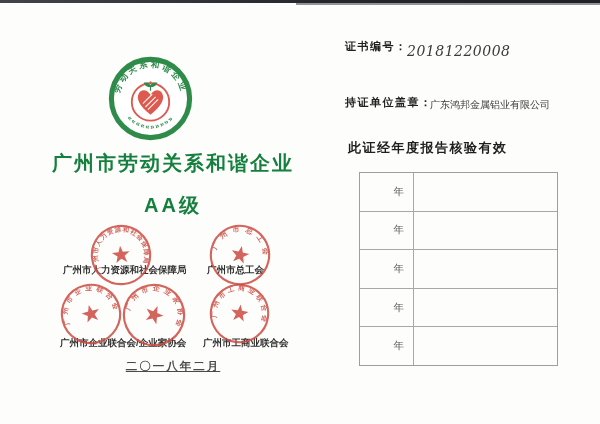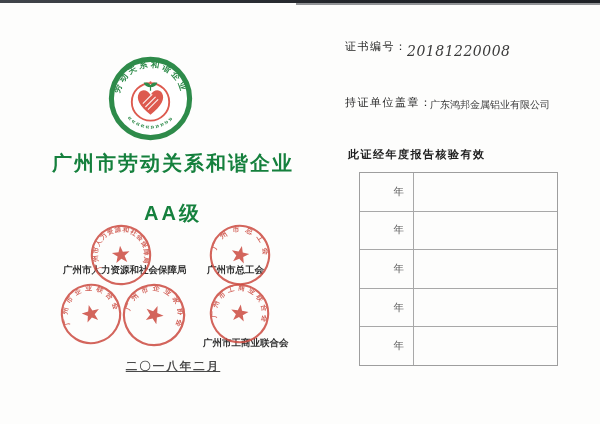--- a/index.html
+++ b/index.html
@@ -13,21 +13,21 @@
   }
   .scan-top-edge2{position:absolute;left:296px;top:3px;width:304px;height:2px;background:#3a3e44;opacity:.55;}
 
   
   .emblem{position:absolute;left:108px;top:56px;width:85px;height:85px;}
   .emblem-arc-text{font-size:10px;font-weight:bold;fill:#2e8b4a;letter-spacing:3px;}
   .emblem-laurel{font-size:8.5px;fill:#2e8b4a;letter-spacing:1.5px;font-weight:bold;}
 
   .title-block{position:absolute;left:42px;top:150px;width:262px;text-align:center;color:#15803d;}
   .title-line1{font-size:20px;font-weight:bold;letter-spacing:2px;}
-  .title-line2{font-size:20px;font-weight:bold;letter-spacing:3px;margin-top:23px;}
+  .title-line2{font-size:20px;font-weight:bold;letter-spacing:3px;margin-top:15px;}
 
   .seal{position:absolute;opacity:.85;z-index:2;}
   .seal-ring{fill:none;stroke:#cc4b41;stroke-width:3.4;}
   .seal-star{fill:#cc4b41;}
   .seal-text{fill:#cc4b41;font-weight:bold;}
   .st13{font-size:10.5px;letter-spacing:1.5px;}
   .st6{font-size:11.5px;letter-spacing:8.5px;}
   .st8{font-size:11px;letter-spacing:6px;}
   .st9{font-size:11px;letter-spacing:5px;}
   .seal-r1a{left:90px;top:224px;width:62px;height:62px;transform:rotate(-6deg);}
@@ -39,28 +39,28 @@
   .seal-caption{position:absolute;z-index:1;font-size:9.5px;font-weight:bold;color:#2f2f2f;white-space:nowrap;}
   .cap-r1a{left:63px;top:264px;}
   .cap-r1b{left:207px;top:264px;}
   .cap-r2a{left:60px;top:337px;}
   .cap-r2b{left:203px;top:337px;}
 
   .issue-date{position:absolute;left:42px;top:359px;width:262px;text-align:center;
     font-size:11.5px;font-weight:bold;letter-spacing:2px;color:#4a4a4a;text-decoration:underline;}
 
   
-  .field-label{position:absolute;font-size:11px;font-weight:normal;color:#1f1f1f;letter-spacing:1.5px;white-space:nowrap;}
+  .field-label{position:absolute;font-size:11px;font-weight:bold;color:#1f1f1f;letter-spacing:1.5px;white-space:nowrap;}
   .lbl-certno{left:345px;top:39px;}
   .lbl-holder{left:345px;top:95px;}
   .field-value{position:absolute;color:#3a3a3a;white-space:nowrap;}
   .val-certno{left:407px;top:43px;font-family:"DejaVu Serif",serif;font-size:14px;letter-spacing:.5px;font-style:italic;}
   .val-holder{left:430px;top:98px;font-size:10px;}
 
-  .verify-heading{position:absolute;left:348px;top:147px;font-size:11px;font-weight:bold;
+  .verify-heading{position:absolute;left:348px;top:139px;font-size:13px;font-weight:bold;
     color:#1f1f1f;letter-spacing:1.5px;white-space:nowrap;}
 
   .year-table{position:absolute;left:359px;top:172px;width:199px;height:194px;
     border:1px solid #9e9e9e;display:flex;flex-direction:column;box-sizing:border-box;}
   .trow{flex:1;display:flex;border-bottom:1px solid #a8a8a8;}
   .trow:last-child{border-bottom:none;}
   .tcell-year{width:54px;border-right:1px solid #a8a8a8;display:flex;align-items:center;
     justify-content:flex-end;padding-right:9px;box-sizing:border-box;
     font-size:10.5px;color:#555;}
   .tcell-empty{flex:1;}
@@ -134,20 +134,21 @@
   </svg>
   <svg class="seal seal-r2c" viewBox="0 0 100 100">
     <defs>
         <path id="sealArc5" d="M 14.3,63 A 38,38 0 1 1 85.7,63" fill="none"></path>
       </defs>
     <circle class="seal-ring" cx="50" cy="50" r="47"></circle>
     <polygon class="seal-star" points="50,35 53.5,45.1 64.3,45.4 55.7,51.9 58.8,62.1 50,56 41.2,62.1 44.3,51.9 35.7,45.4 46.5,45.1"></polygon>
     <text class="seal-text st9"><textPath href="#sealArc5" startOffset="50%" text-anchor="middle">广州市工商业联合会</textPath></text>
   </svg>
 
+  <div class="seal-caption cap-r2a">广州市企业联合会/企业家协会</div>
   <div class="seal-caption cap-r2b">广州市工商业联合会</div>
 
   <div class="issue-date">二〇一八年二月</div>
 
   <div class="field-label lbl-certno">证书编号：</div>
   <div class="field-value val-certno">20181220008</div>
 
   <div class="field-label lbl-holder">持证单位盖章：</div>
   <div class="field-value val-holder">广东鸿邦金属铝业有限公司</div>
 

